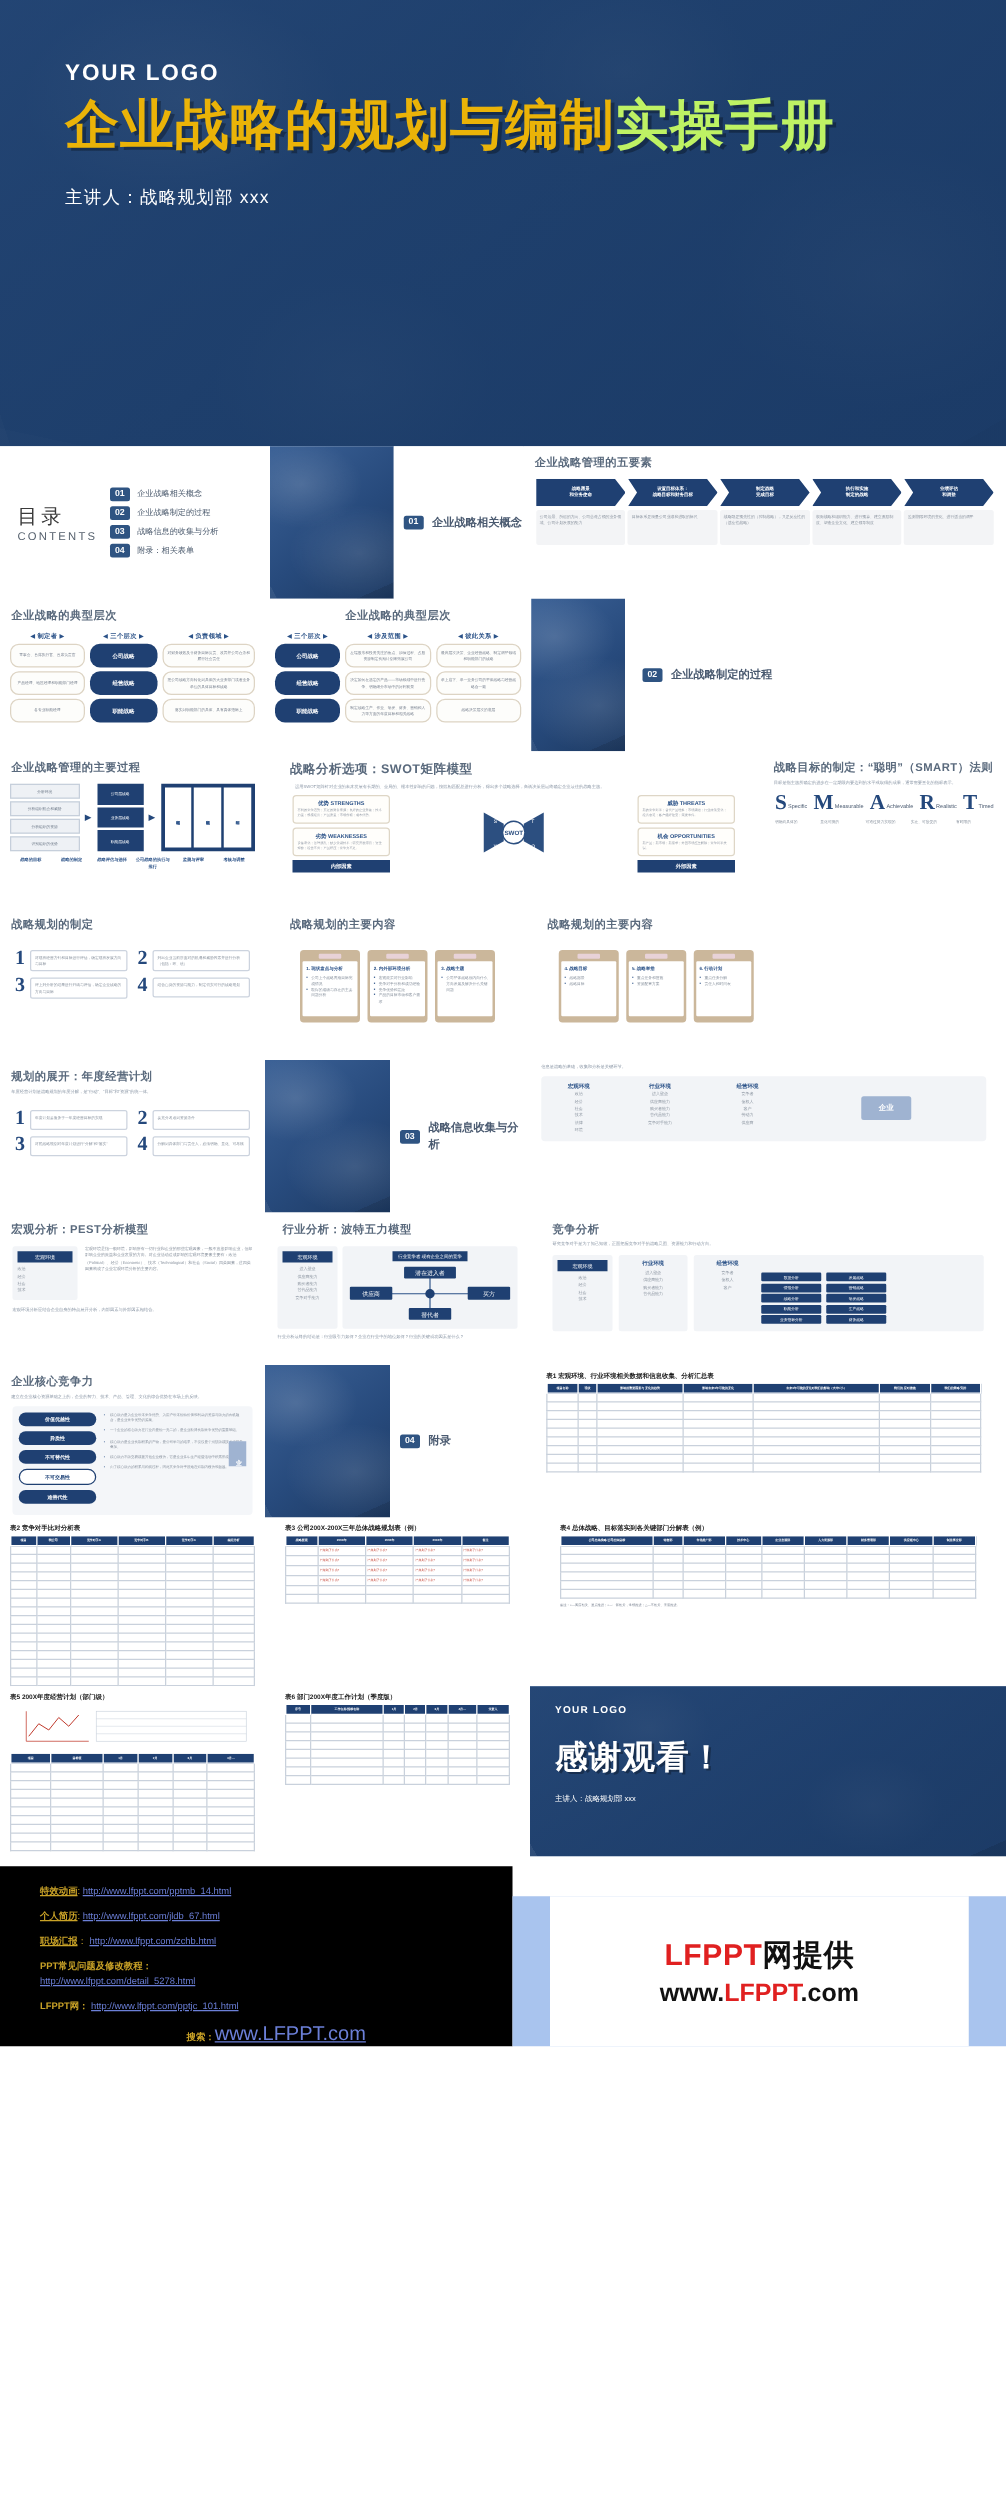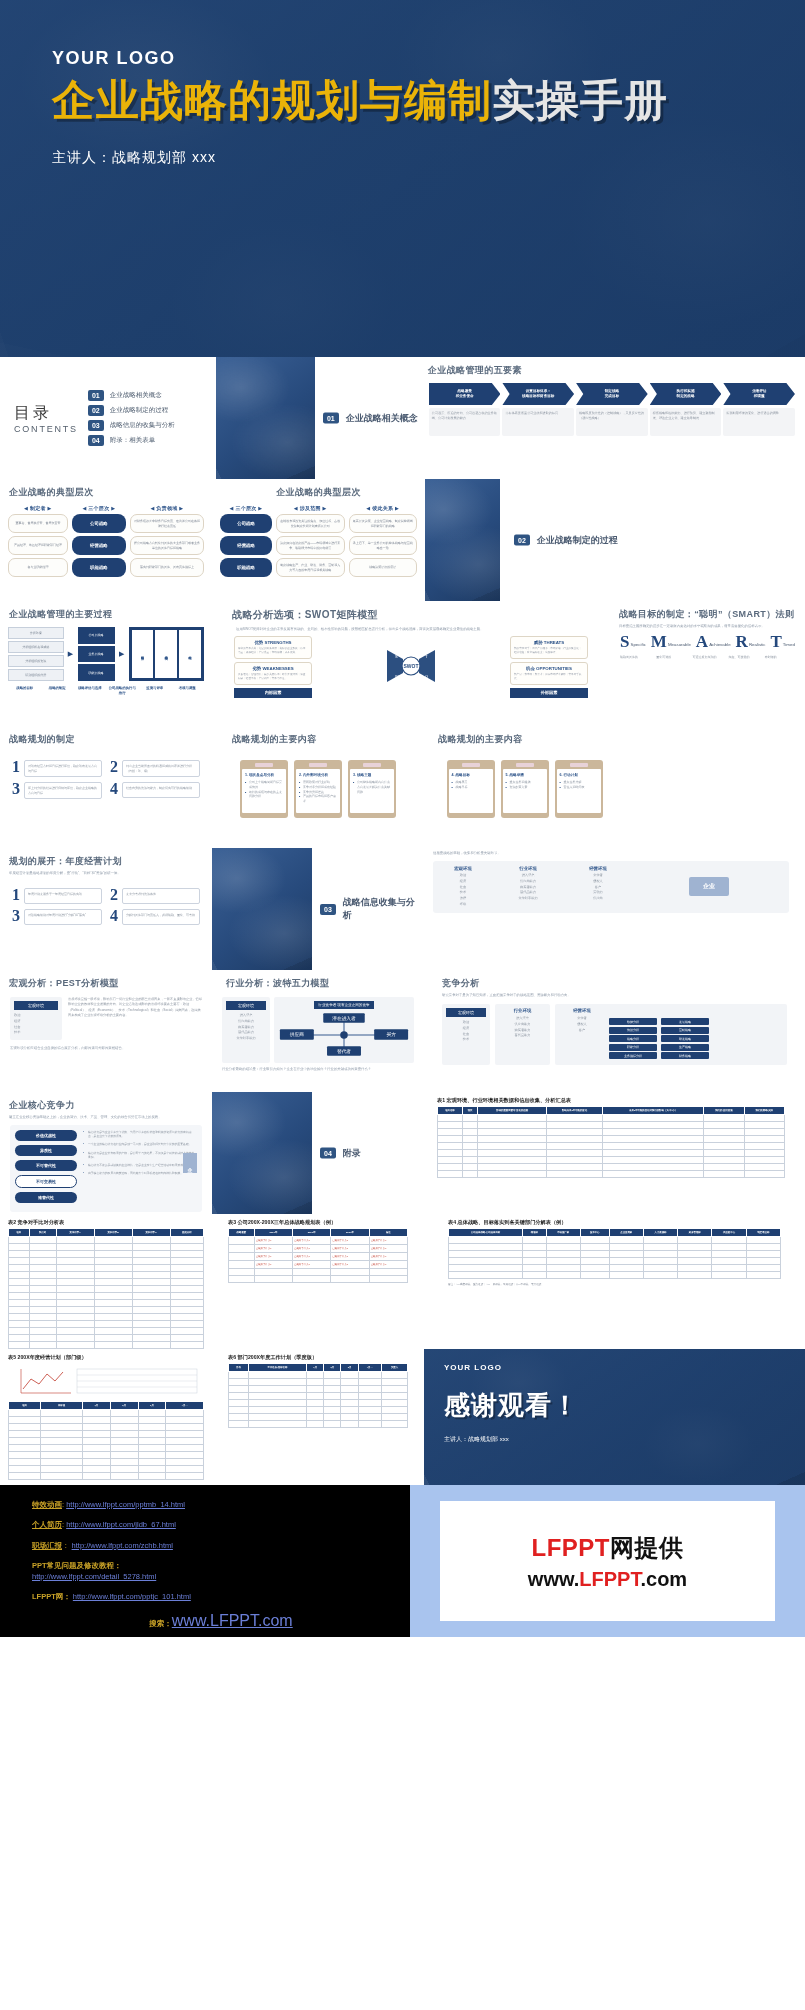--- a/index.html
+++ b/index.html
@@ -33,21 +33,21 @@
       linear-gradient(12deg, rgba(255,255,255,.05) 0 14px, transparent 14px 48px);
   }
   .hero-tint { position:absolute; inset:0; background: linear-gradient(180deg, rgba(26,58,102,.72), rgba(26,58,102,.80)); }
   .hero-inner { position: absolute; inset: 0; padding: 48px 0 0 52px; }
   .logo { color:#fff; font-size:18px; font-weight:700; letter-spacing:1.5px; }
   .hero-sub1 { margin-top: 36px; color:#fff; font-size:19px; font-weight:700; letter-spacing:2px;
                text-shadow: 2px 2px 0 rgba(0,0,0,.28); }
   .hero-title { margin-top: 8px; font-size:43px; font-weight:900; letter-spacing:1px; line-height:1.08;
                 text-shadow: 3px 3px 0 rgba(0,0,0,.30); white-space:nowrap; }
   .hero-title .w { color:#eab308; }
-  .hero-title .y { color:#e5e5e5; }
+  .hero-title .y { color:#bef264; }
   .hero-speaker { margin-top: 26px; color:#fff; font-size:14px; letter-spacing:1px; }
 
   
   .grid { position:relative; }
   .row { display:flex; }
   .slide { position:relative; background:#fff; overflow:hidden; }
   .slide.photo {
     background:
       radial-gradient(ellipse 70px 50px at 25% 25%, rgba(255,255,255,.14), transparent 70%),
       radial-gradient(ellipse 80px 55px at 72% 70%, rgba(255,255,255,.12), transparent 70%),
@@ -134,21 +134,21 @@
 
   
   .ty { position:relative; overflow:hidden; }
   .ty-inner { position:absolute; inset:0; padding:14px 0 0 20px; }
   .ty-logo { color:#fff; font-size:8px; font-weight:700; letter-spacing:1px;}
   .ty-title { margin-top:16px; font-size:26px; font-weight:900; color:#fff; letter-spacing:1px;
               text-shadow:2px 2px 0 rgba(0,0,0,.3);}
   .ty-sp { margin-top:12px; color:#fff; font-size:6px;}
 
   
-  .footer { display:flex; width:805px; height:152px; }
+  .footer { display:flex; width:805px; height:152px;align-items:flex-end; }
   .foot-links { width:410px; background:#000; padding:14px 0 0 32px; }
   .foot-links p { font-size:7.5px; margin-bottom:9px; line-height:1.5;}
   .foot-links a { color:#6b7fd7; text-decoration:underline; }
   .fl-k { color:#c9a227; font-weight:700; text-decoration:underline; }
   .fl-k2 { color:#c9a227; font-weight:700; }
   .foot-center { text-align:center; margin-top:6px; }
   .foot-center .lab { color:#c9a227; font-weight:700; font-size:7.5px;}
   .foot-brand { width:395px; background:#a9c4ee; display:flex; align-items:center; justify-content:center; }
   .foot-card { background:#fff; width:335px; height:120px; display:flex; flex-direction:column;
                align-items:center; justify-content:center; gap:4px;}

